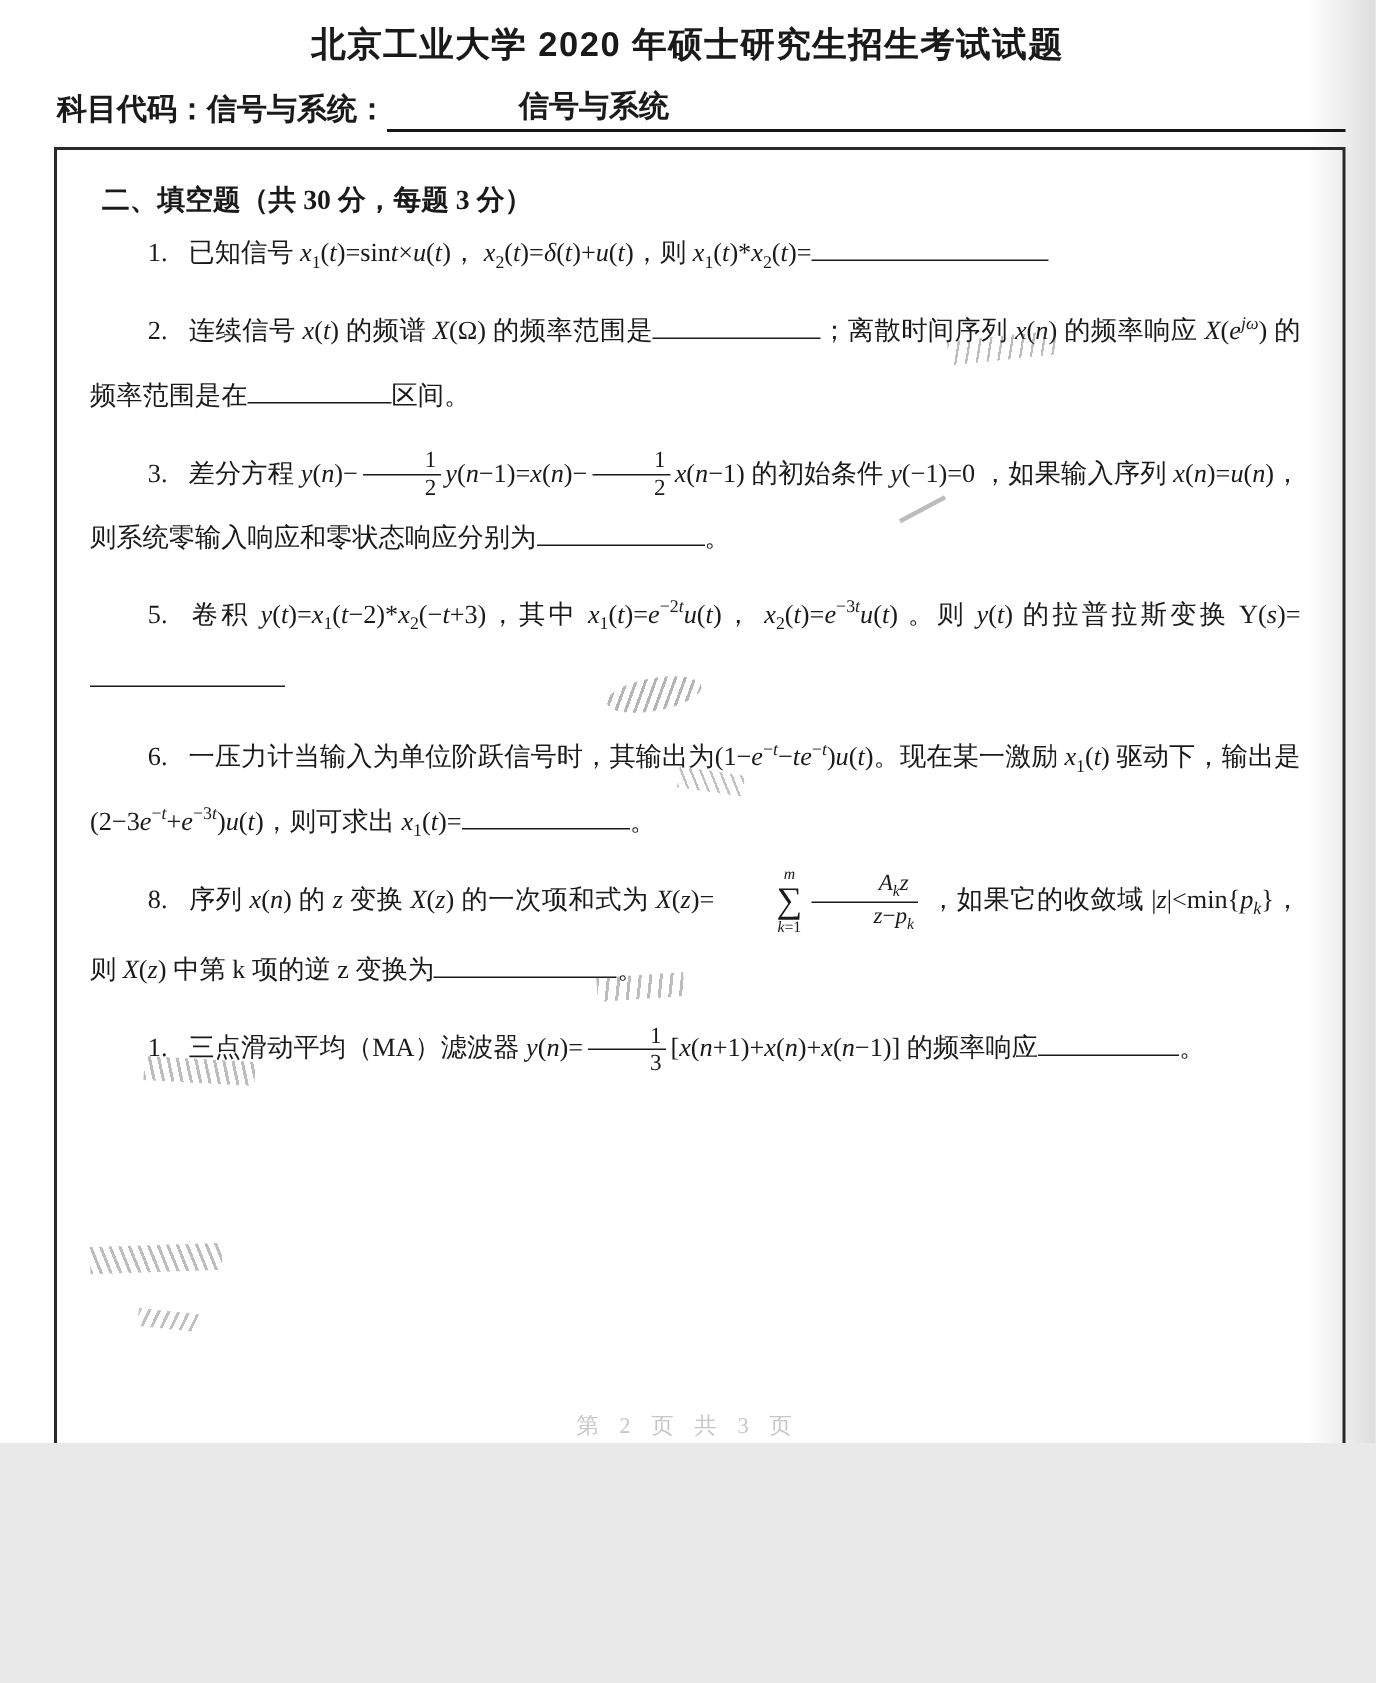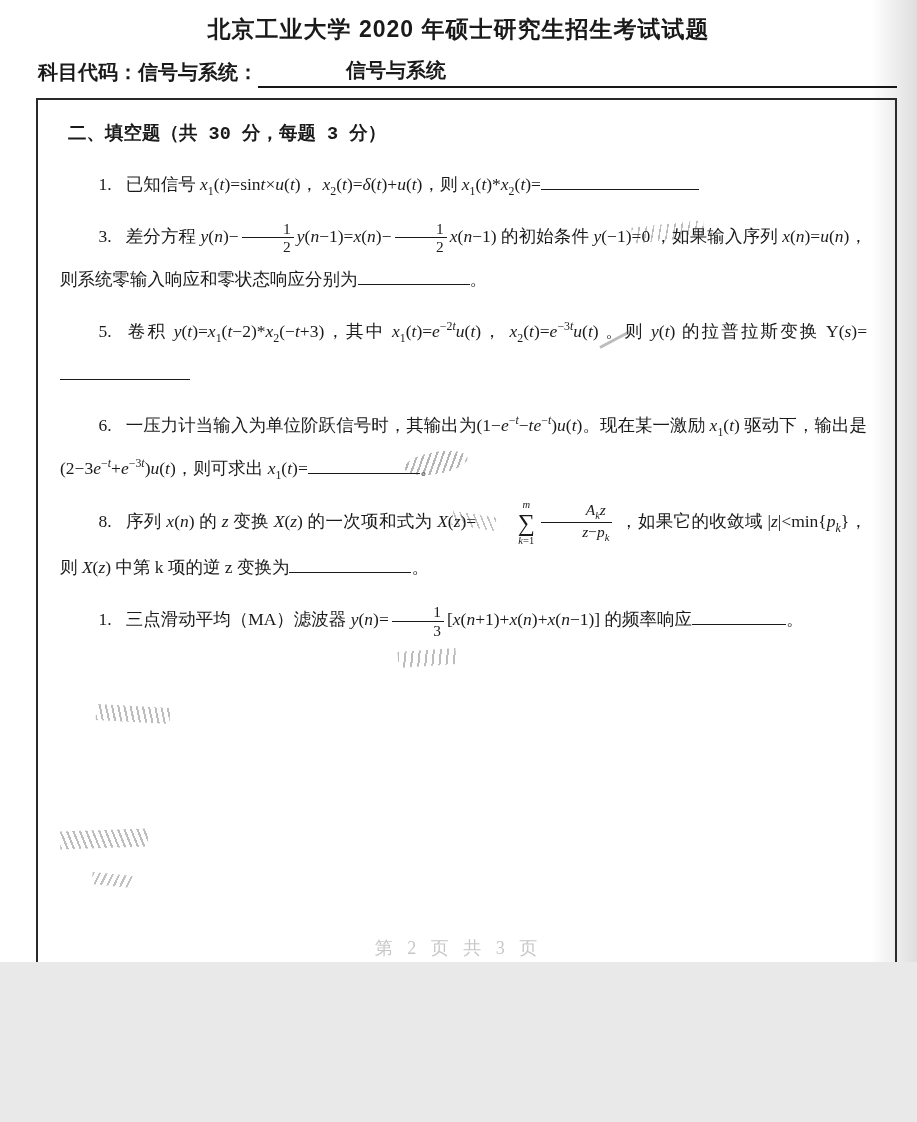--- a/index.html
+++ b/index.html
@@ -38,24 +38,24 @@
     flex:1; border-bottom:2px solid #161616;
     padding:0 0 2px 88px; font-weight:700; white-space:nowrap;
   }
   .exam-box {
     margin:10px 20px 0 36px;
     border:2px solid #2a2a2a;
     height:986px;
     padding:16px 28px 10px 22px;
   }
   .section-heading {
-    font-family:Liberation Mono, monospace;
+    font-family:Liberation Serif, serif;
     font-weight:700;
     font-size:18.5px;
-    margin:4px 0 18px 8px;
+    margin:4px 0 2px 8px;
   }
   .question {
     font-size:17.5px;
     line-height:2.45;
     text-indent:2.2em;
     margin-bottom:9px;
     text-align:justify;
   }
   .qnum { margin-right:14px; }
   .qbody i { font-family:"Liberation Serif", serif; font-style:italic; }
@@ -85,21 +85,21 @@
     margin:0 3px;
   }
   .sum .lim { display:block; font-size:10.5px; line-height:1.1; }
   .sum .sym { display:block; font-size:24px; line-height:1; }
   .footer {
     position:absolute;
     bottom:2px; left:0; right:0;
     text-align:center;
     color:#a9a9a9;
     opacity:.65;
-    font-size:18px;
+    font-size:15px;
     letter-spacing:5px;
   }
   .artifact { position:absolute; pointer-events:none; opacity:.45; }
   .a1 { left:632px; top:224px; width:72px; height:16px;
         background:repeating-linear-gradient(105deg, rgba(70,70,70,.8) 0 1.5px, transparent 1.5px 7px);
         transform:rotate(-6deg); }
   .a2 { left:598px; top:338px; width:34px; height:3px; background:#6b6b6b; transform:rotate(-28deg); }
   .a3 { left:404px; top:452px; width:64px; height:22px;
         background:repeating-linear-gradient(120deg, rgba(60,60,60,.85) 0 2px, transparent 2px 6px);
         transform:rotate(-10deg); border-radius:50%; }
@@ -130,20 +130,21 @@
     <span class="hdr-label">科目代码：</span>
     <span class="hdr-label">信号与系统：</span>
     <span class="u-name">信号与系统</span>
   </div>
 
   <div class="exam-box">
     <div class="section-heading">二、填空题（共 30 分，每题 3 分）</div>
 
     <p class="question"><span class="qnum">1.</span><span class="qbody">已知信号 <i>x</i><sub>1</sub>(<i>t</i>)=sin<i>t</i>×<i>u</i>(<i>t</i>)，&nbsp;<i>x</i><sub>2</sub>(<i>t</i>)=<i>δ</i>(<i>t</i>)+<i>u</i>(<i>t</i>)，则 <i>x</i><sub>1</sub>(<i>t</i>)*<i>x</i><sub>2</sub>(<i>t</i>)=<span class="blank" style="width:158px"></span></span></p>
 
+    <p class="question"><span class="qnum">2.</span><span class="qbody">连续信号 <i>x</i>(<i>t</i>) 的频谱 <i>X</i>(Ω) 的频率范围是<span class="blank" style="width:112px"></span>；离散时间序列 <i>x</i>(<i>n</i>) 的频率响应 <i>X</i>(<i>e</i><sup><i>jω</i></sup>) 的频率范围是在<span class="blank" style="width:96px"></span>区间。</span></p>
 
     <p class="question"><span class="qnum">3.</span><span class="qbody">差分方程 <i>y</i>(<i>n</i>)−<span class="frac"><span class="num">1</span><span class="den">2</span></span><i>y</i>(<i>n</i>−1)=<i>x</i>(<i>n</i>)−<span class="frac"><span class="num">1</span><span class="den">2</span></span><i>x</i>(<i>n</i>−1) 的初始条件 <i>y</i>(−1)=0 ，如果输入序列 <i>x</i>(<i>n</i>)=<i>u</i>(<i>n</i>)，则系统零输入响应和零状态响应分别为<span class="blank" style="width:112px"></span>。</span></p>
 
 
     <p class="question"><span class="qnum">5.</span><span class="qbody">卷积 <i>y</i>(<i>t</i>)=<i>x</i><sub>1</sub>(<i>t</i>−2)*<i>x</i><sub>2</sub>(−<i>t</i>+3)，其中 <i>x</i><sub>1</sub>(<i>t</i>)=<i>e</i><sup>−2<i>t</i></sup><i>u</i>(<i>t</i>)，&nbsp;<i>x</i><sub>2</sub>(<i>t</i>)=<i>e</i><sup>−3<i>t</i></sup><i>u</i>(<i>t</i>) 。则 <i>y</i>(<i>t</i>) 的拉普拉斯变换 Y(<i>s</i>)=<span class="blank" style="width:130px"></span></span></p>
 
     <p class="question"><span class="qnum">6.</span><span class="qbody">一压力计当输入为单位阶跃信号时，其输出为(1−<i>e</i><sup>−<i>t</i></sup>−<i>te</i><sup>−<i>t</i></sup>)<i>u</i>(<i>t</i>)。现在某一激励 <i>x</i><sub>1</sub>(<i>t</i>) 驱动下，输出是(2−3<i>e</i><sup>−<i>t</i></sup>+<i>e</i><sup>−3<i>t</i></sup>)<i>u</i>(<i>t</i>)，则可求出 <i>x</i><sub>1</sub>(<i>t</i>)=<span class="blank" style="width:112px"></span>。</span></p>
 
 
     <p class="question"><span class="qnum">8.</span><span class="qbody">序列 <i>x</i>(<i>n</i>) 的 <i>z</i> 变换 <i>X</i>(<i>z</i>) 的一次项和式为 <i>X</i>(<i>z</i>)=<span class="sum"><span class="lim"><i>m</i></span><span class="sym">∑</span><span class="lim"><i>k</i>=1</span></span><span class="frac"><span class="num"><i>A</i><sub><i>k</i></sub><i>z</i></span><span class="den"><i>z</i>−<i>p</i><sub><i>k</i></sub></span></span> ，如果它的收敛域 |<i>z</i>|&lt;min{<i>p</i><sub><i>k</i></sub>}，则 <i>X</i>(<i>z</i>) 中第 k 项的逆 z 变换为<span class="blank" style="width:122px"></span>。</span></p>

